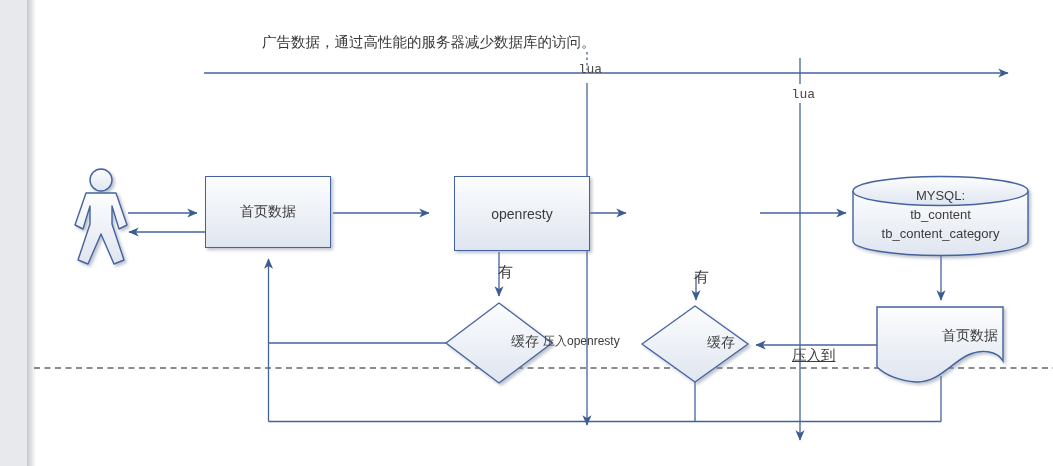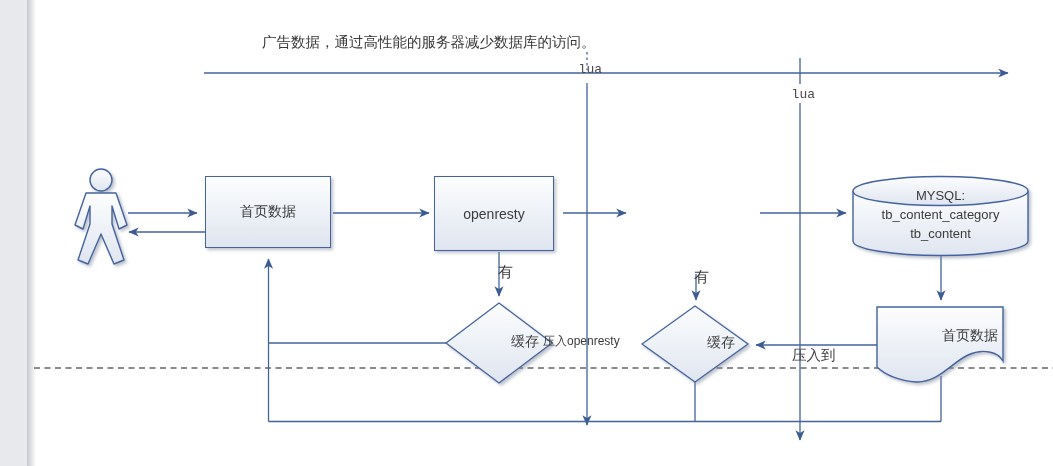--- a/index.html
+++ b/index.html
@@ -91,40 +91,40 @@
     <polygon points="446,343 499,303 552,343 499,383" fill="url(#shapeFill)" stroke="#44639e" stroke-width="1.3" filter="url(#softShadow)"></polygon>
     <polygon points="642,344 695,306 748,344 695,382" fill="url(#shapeFill)" stroke="#44639e" stroke-width="1.3" filter="url(#softShadow)"></polygon>
 
     <path d="M877,307 L1003,307 L1003,361 C998,352 983,348 968,355 C951,363 938,383 916,382 C900,381 885,375 877,367 Z" fill="url(#shapeFill)" stroke="#44639e" stroke-width="1.4" filter="url(#softShadow)"></path>
   </svg>
 
   <div class="node" style="left:205px;top:176px;width:126px;height:72px;">
     <span>首页数据</span>
   </div>
 
-  <div class="node" style="left:434px;top:176px;width:120px;height:75px;">
+  <div class="node" style="left:454px;top:176px;width:136px;height:75px;">
     <span>openresty</span>
   </div>
 
 
   <div class="lbl title" style="left:262px;top:33px;">广告数据，通过高性能的服务器减少数据库的访问。</div>
 
   <div class="lbl lua center" style="left:572px;top:62px;width:30px;">lua</div>
   <div class="lbl lua center" style="left:785px;top:87px;width:30px;">lua</div>
 
   <div class="lbl mysql-text" style="left:853px;top:186px;width:175px;white-space:normal;">
     <div>MYSQL:</div>
+    <div>tb_content</div>
     <div>tb_content_category</div>
-    <div>tb_content</div>
   </div>
 
   <div class="lbl center" style="left:485px;top:263px;width:28px;font-size:15px;">有</div>
   <div class="lbl center" style="left:681px;top:268px;width:28px;font-size:15px;">有</div>
 
   <div class="lbl center" style="left:459px;top:333px;width:80px;">缓存</div>
   <div class="lbl center" style="left:655px;top:334px;width:80px;">缓存</div>
 
   <div class="lbl" style="left:543px;top:333px;font-size:12px;">压入openresty</div>
-  <div class="lbl" style="left:792px;top:346px;font-size:14.5px;">压入到</div>
+  <div class="lbl" style="left:792px;top:346px;font-size:14.5px;text-decoration:underline;">压入到</div>
 
   <div class="lbl center" style="left:882px;top:327px;width:116px;">首页数据</div>
 
 </div>
 
 </body></html>

